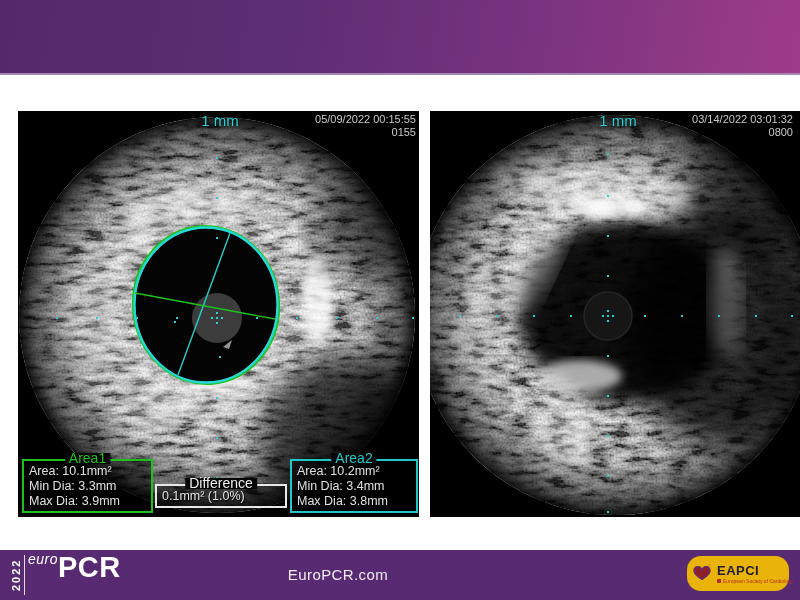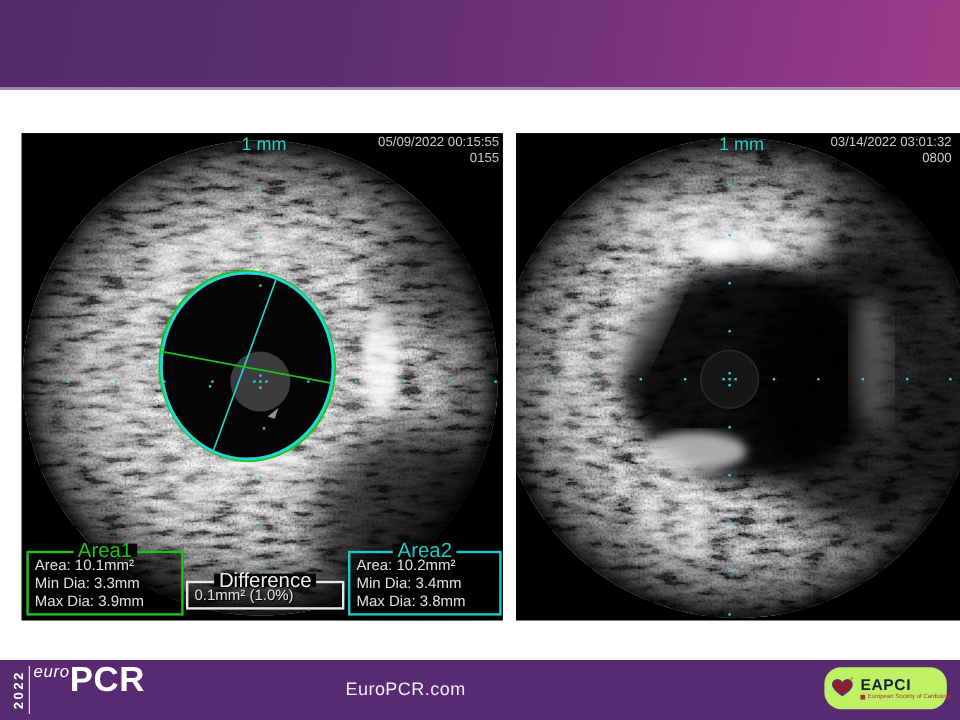--- a/index.html
+++ b/index.html
@@ -26,21 +26,21 @@
   .scale-label{color:#28d2d2;font-size:15px;text-align:center;width:60px;text-shadow:0 0 2px #000;}
   .stamp{color:#c9c9c9;font-size:11px;line-height:13px;text-align:right;width:162px;text-shadow:0 0 2px #000;}
   
   .mbox{
     position:absolute;border:2px solid #e8e8e8;background:rgba(0,0,0,0.45);
     color:#e0e0e0;font-size:12.5px;line-height:15px;padding:3px 2px 2px 5px;
     text-shadow:1px 1px 1px #000;
   }
   .mbox .mbox-title{
     position:absolute;top:-8px;left:50%;transform:translateX(-50%);
-    background:#060606;padding:0 4px;font-size:17px;line-height:11px;white-space:nowrap;
+    background:#060606;padding:0 4px;font-size:14px;line-height:11px;white-space:nowrap;
   }
   .mbox.green{border-color:#1ec21e;}
   .mbox.green .mbox-title{color:#1ec21e;}
   .mbox.cyan{border-color:#1ec8c8;}
   .mbox.cyan .mbox-title{color:#1ec8c8;}
   .mbox.white .mbox-title{color:#efefef;}
   .area1-box{left:22px;top:459px;width:120px;}
   .diff-box{left:155px;top:484px;width:121px;}
   .area2-box{left:290px;top:459px;width:117px;}
   
@@ -53,21 +53,21 @@
   .logo-sep{width:1px;background:rgba(255,255,255,0.85);margin:2px 3px 2px 2px;}
   .logo-main{display:flex;flex-direction:row;justify-content:center;}
   .logo-euro{font-style:italic;font-size:14px;line-height:13px;letter-spacing:0.5px;}
   .logo-pcr{font-weight:700;font-size:29px;line-height:28px;letter-spacing:0.5px;}
   .footer-url{
     position:absolute;left:0;top:566px;width:676px;text-align:center;
     color:#f2ecf7;font-size:15px;letter-spacing:0.4px;
   }
   .eapci-box{
     position:absolute;left:687px;top:556px;width:102px;height:35px;
-    background:#bef264;border-radius:14px;display:flex;align-items:center;
+    background:#eab308;border-radius:14px;display:flex;align-items:center;
     padding:0 4px;box-sizing:border-box;
   }
   .eapci-heart{flex:0 0 auto;margin-right:4px;}
   .eapci-text{display:flex;flex-direction:column;}
   .eapci-name{color:#1d1d3a;font-weight:700;font-size:13px;line-height:13px;letter-spacing:0.5px;}
   .eapci-sub{display:flex;align-items:center;margin-top:1px;}
   .eapci-sq{width:4px;height:4px;background:#b03030;margin-right:2px;flex:0 0 auto;}
   .eapci-sub-text{color:#b03030;font-size:5px;line-height:6px;white-space:nowrap;}
 </style>
 </head>

